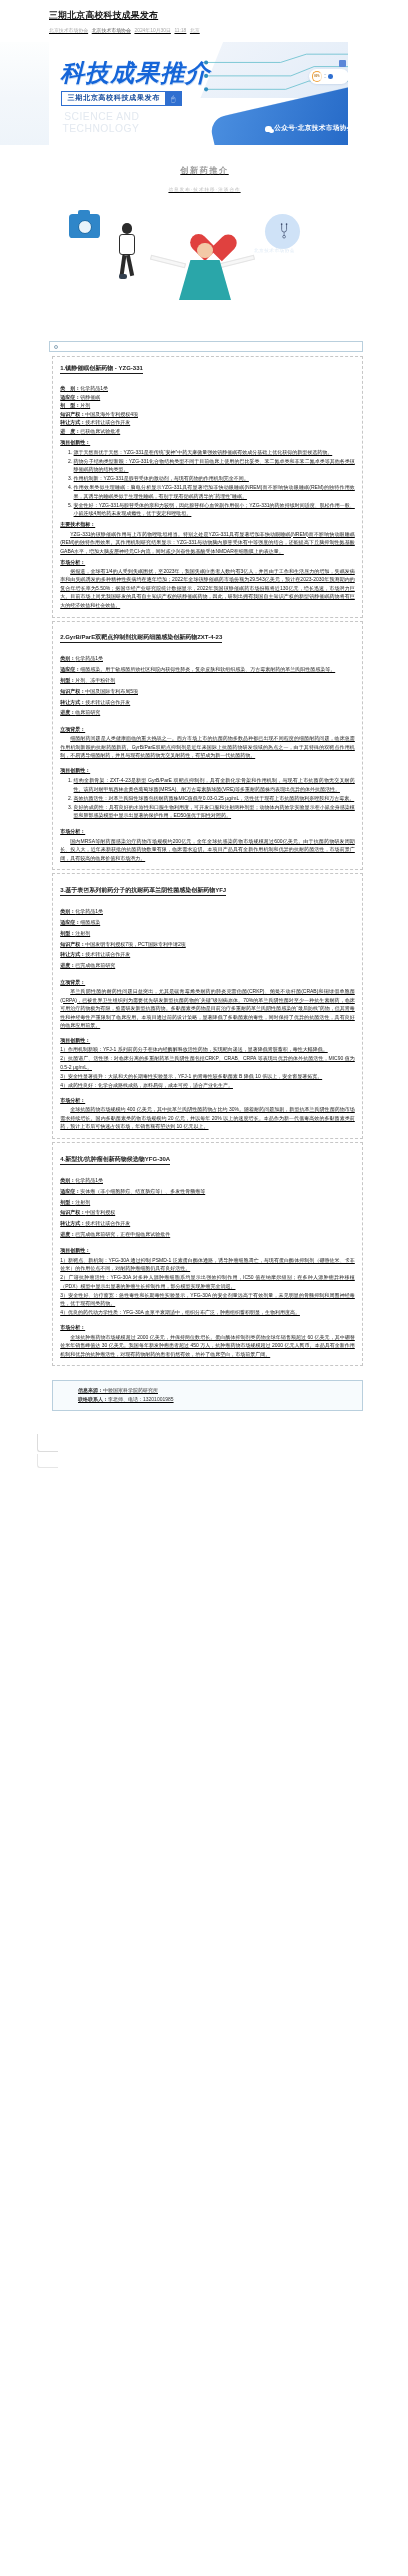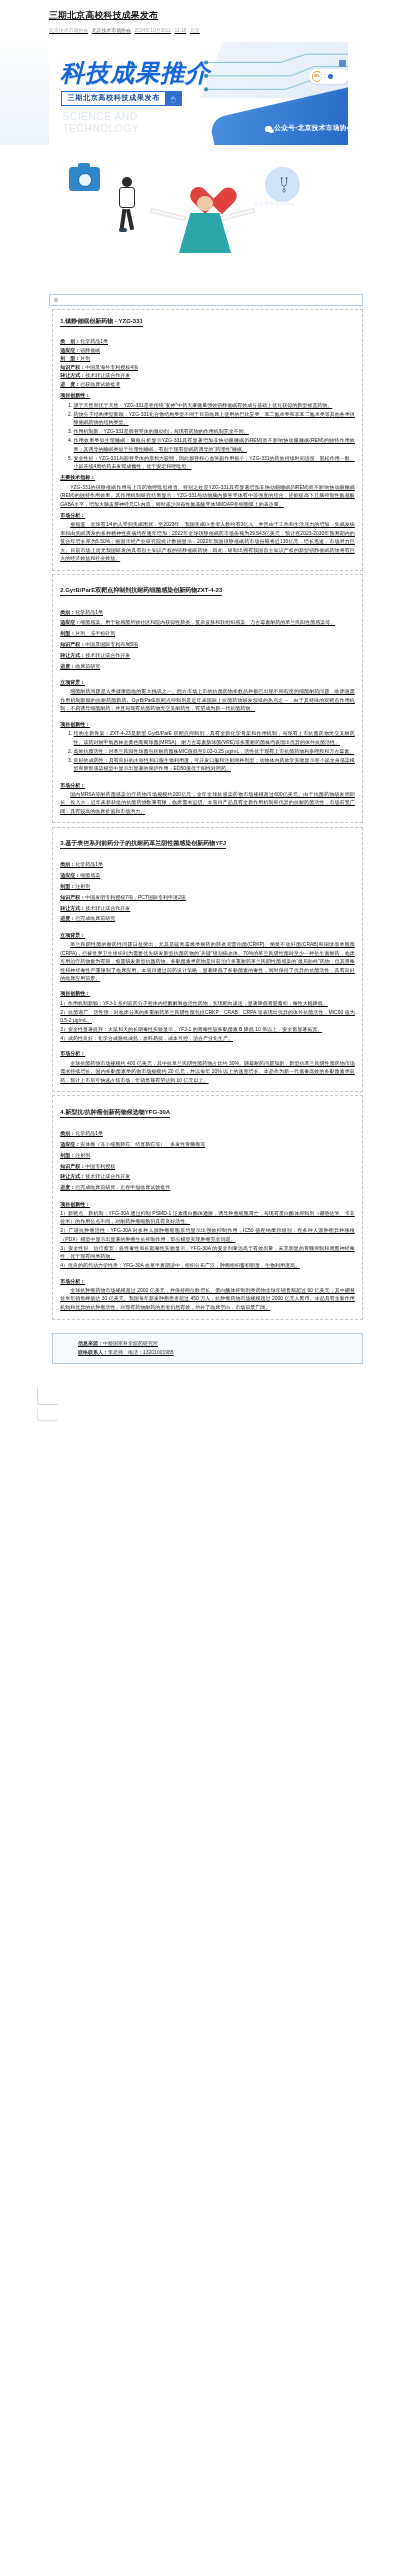--- a/index.html
+++ b/index.html
@@ -24,20 +24,21 @@
     flex-wrap: wrap;
   }
   .hd-meta .src-strong { color: #5a5a5a; }
 
   
   .banner {
     margin: 7.2px 0 0 0;
     width: 348px; height: 103px;
     position: relative; overflow: hidden;
     background: linear-gradient(180deg,#fdfefe 0%, #f3f7fb 55%, #eef4fa 100%);
+    text-align: right;
   }
   .banner-inner {
     position:absolute; left:49px; top:0; width:314px; height:103px;
     background:#ffffff; overflow:hidden;
   }
   .bn-deco-top {
     position:absolute; right:-20.6px; top:-10.3px; width:170px; height:67px;
     background: linear-gradient(135deg,#eef3fa 0%, #e4edf8 60%, #dce8f6 100%);
     transform: skewX(-22deg);
     opacity:.9;
@@ -260,20 +261,24 @@
       <div class="bn-shape-a"></div>
       <div class="bn-shape-c"></div>
       <div class="bn-shape-b"></div>
       <div class="bn-account">
         <span class="wx-dot"></span>
         <span>公众号·北京技术市场协会</span>
       </div>
     </div>
   </div>
 
+  <div class="sec-head">
+    <h2>创新药推介</h2>
+    <div class="sh-sub">信息发布·技术转移·洽谈合作</div>
+  </div>
 
   <div class="illus">
     <div class="il-cam"></div>
     <div class="il-person">
       <div class="il-p-head"></div>
       <div class="il-p-body"></div>
       <div class="il-p-leg1"></div>
       <div class="il-p-leg2"></div>
       <div class="il-p-shoe"></div>
     </div>

